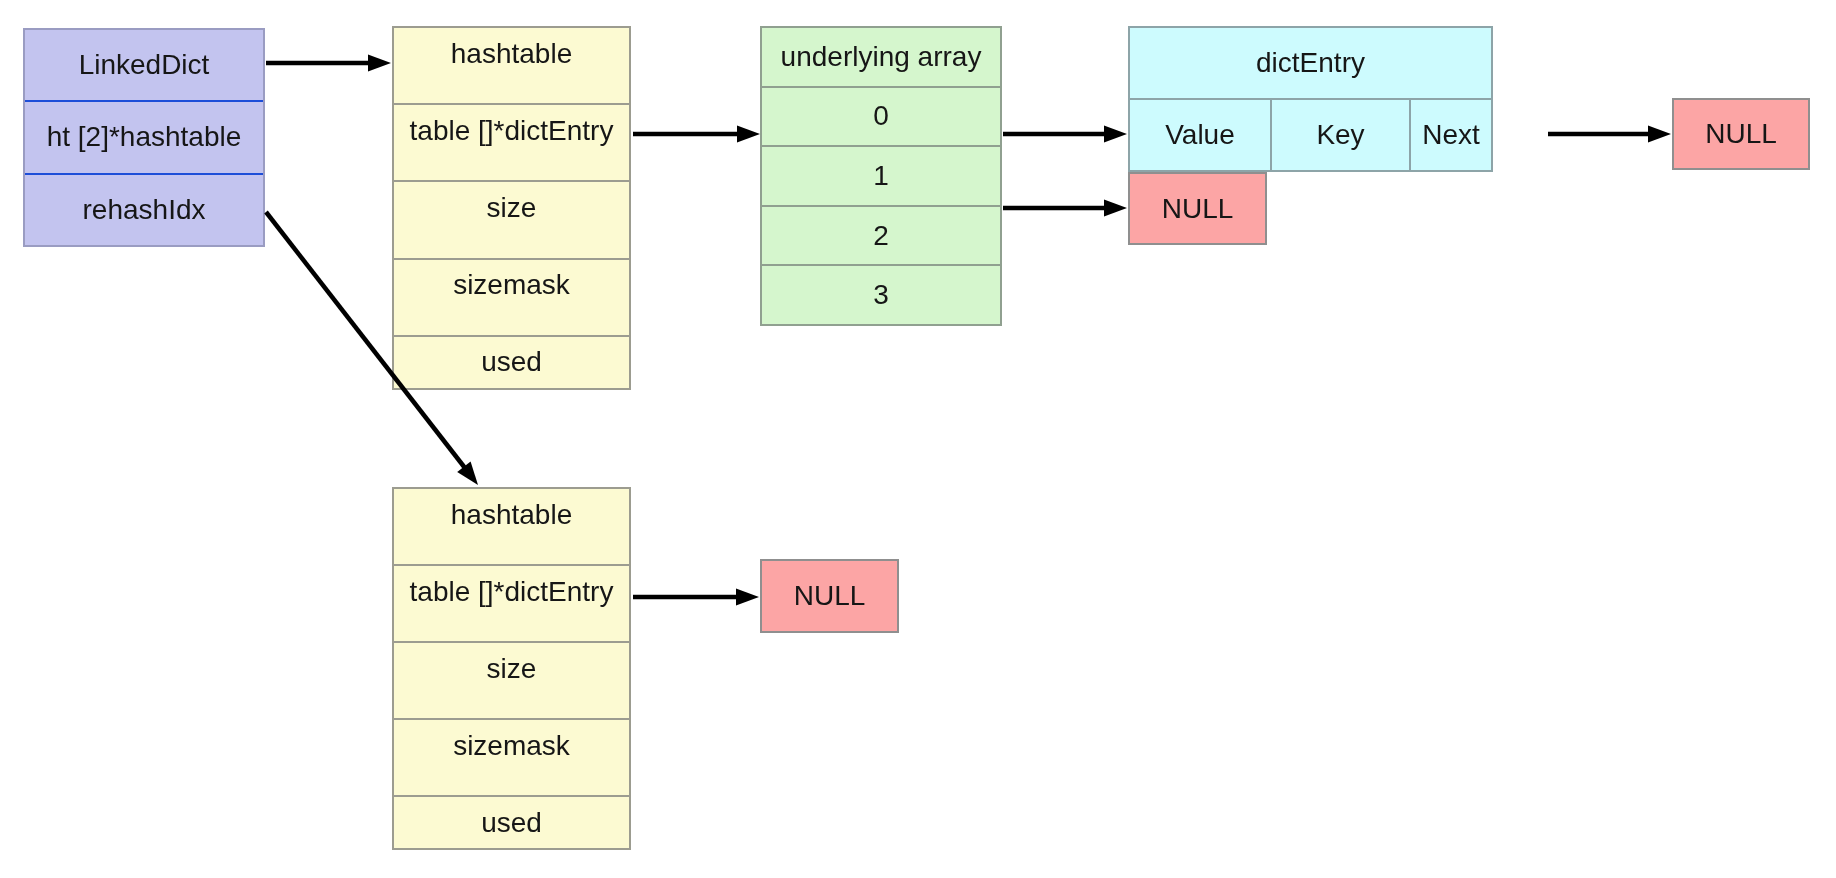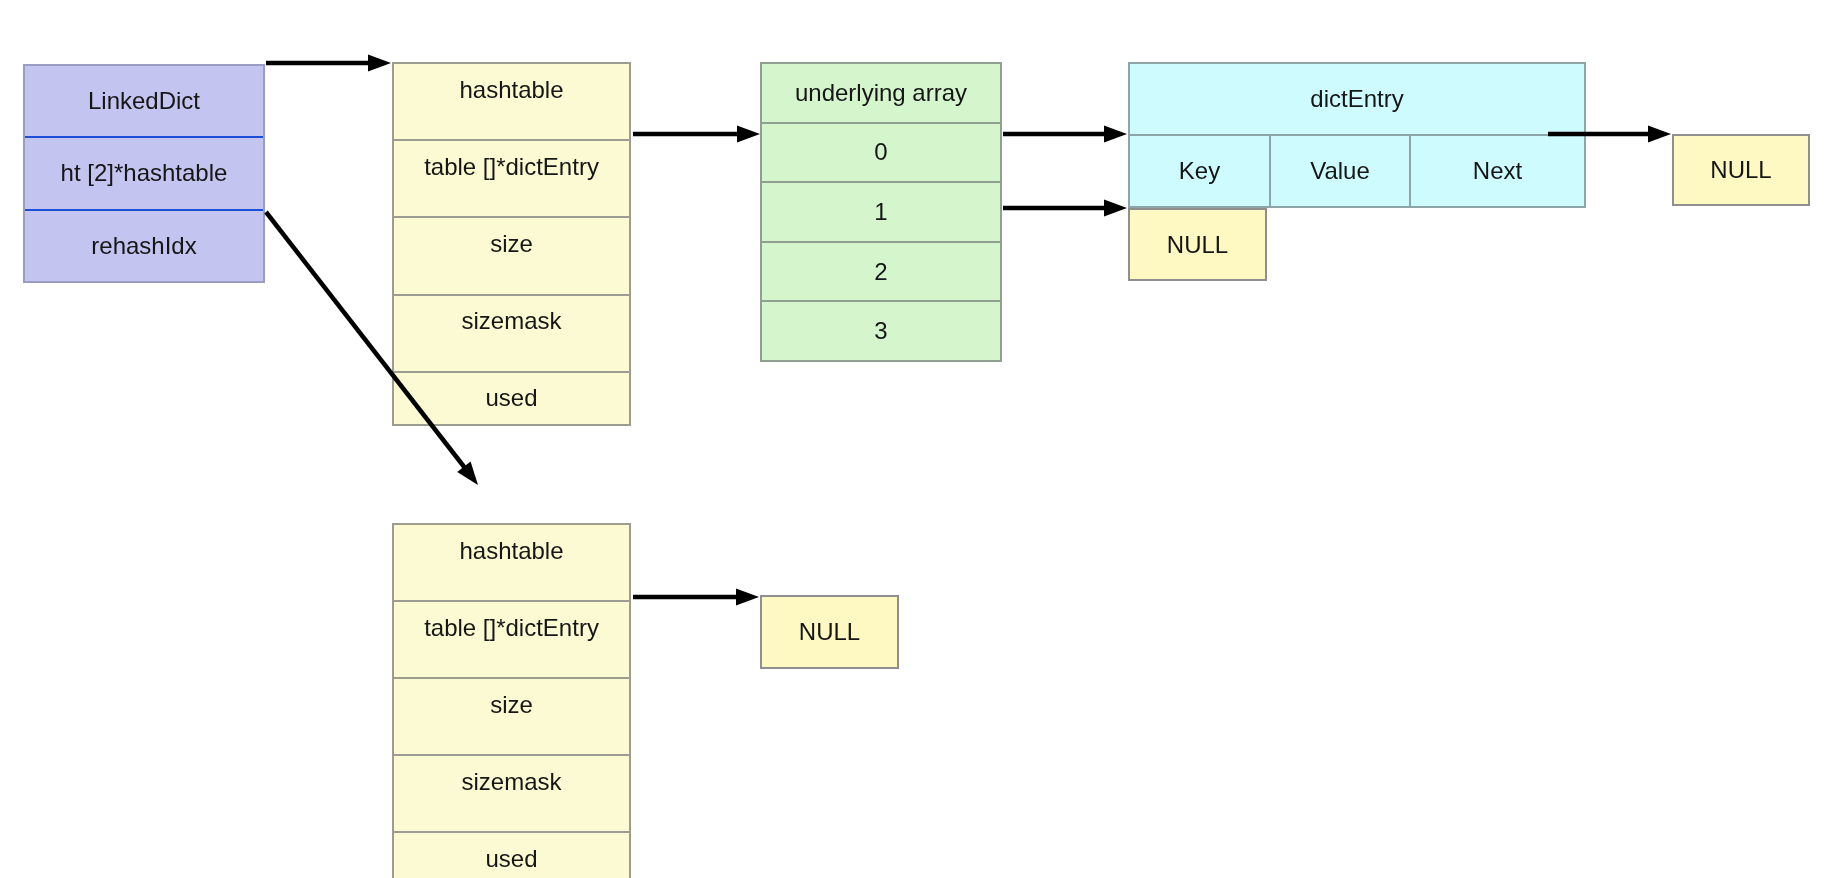--- a/index.html
+++ b/index.html
@@ -14,22 +14,21 @@
     background: #ffffff;
     font-family: "Liberation Sans", sans-serif;
     color: #161616;
     overflow: hidden;
   }
   .box {
     position: absolute;
     box-sizing: border-box;
     display: flex;
     flex-direction: column;
-    font-size: 24px;
-    margin-top: 36px;
+    font-size: 28px;
   }
   .row {
     flex: 1;
     display: flex;
     align-items: center;
     justify-content: center;
     white-space: nowrap;
   }
   
   .purple { background: #c3c4ef; border: 2px solid #9a9cc2; }
@@ -40,21 +39,21 @@
   
   .green { background: #d5f6cd; border: 2px solid #90a090; }
   .green .row + .row { border-top: 2px solid #90a090; }
   
   .cyan { background: #cdfbfe; border: 2px solid #8da4a8; }
   .cyan .header { flex: 1; display: flex; align-items: center; justify-content: center; }
   .cyan .cells { flex: 1; display: flex; border-top: 2px solid #8da4a8; }
   .cyan .cell { display: flex; align-items: center; justify-content: center; box-sizing: border-box; }
   .cyan .cell + .cell { border-left: 2px solid #8da4a8; }
   
-  .gray { background: #fef9c3; border: 2px solid #8f8f8f; }
+  .gray { background: #fca5a5; border: 2px solid #8f8f8f; }
   .arrow-layer {
     position: absolute;
     left: 0; top: 0;
     width: 1836px; height: 878px;
     pointer-events: none;
   }
 </style>
 </head>
 <body>
 
@@ -75,25 +74,25 @@
   </div>
 
   <div class="box green" style="left:760px; top:26px; width:242px; height:300px;">
     <div class="row">underlying array</div>
     <div class="row">0</div>
     <div class="row">1</div>
     <div class="row">2</div>
     <div class="row">3</div>
   </div>
 
-  <div class="box cyan" style="left:1128px; top:26px; width:458px; height:146px;">
+  <div class="box cyan" style="left:1128px; top:26px; width:365px; height:146px;">
     <div class="header">dictEntry</div>
     <div class="cells">
+      <div class="cell" style="width:140px;">Value</div>
       <div class="cell" style="width:139px;">Key</div>
-      <div class="cell" style="width:140px;">Value</div>
       <div class="cell" style="flex:1;">Next</div>
     </div>
   </div>
 
   <div class="box gray" style="left:1128px; top:172px; width:139px; height:73px;">
     <div class="row">NULL</div>
   </div>
 
   <div class="box gray" style="left:1672px; top:98px; width:138px; height:72px;">
     <div class="row">NULL</div>

